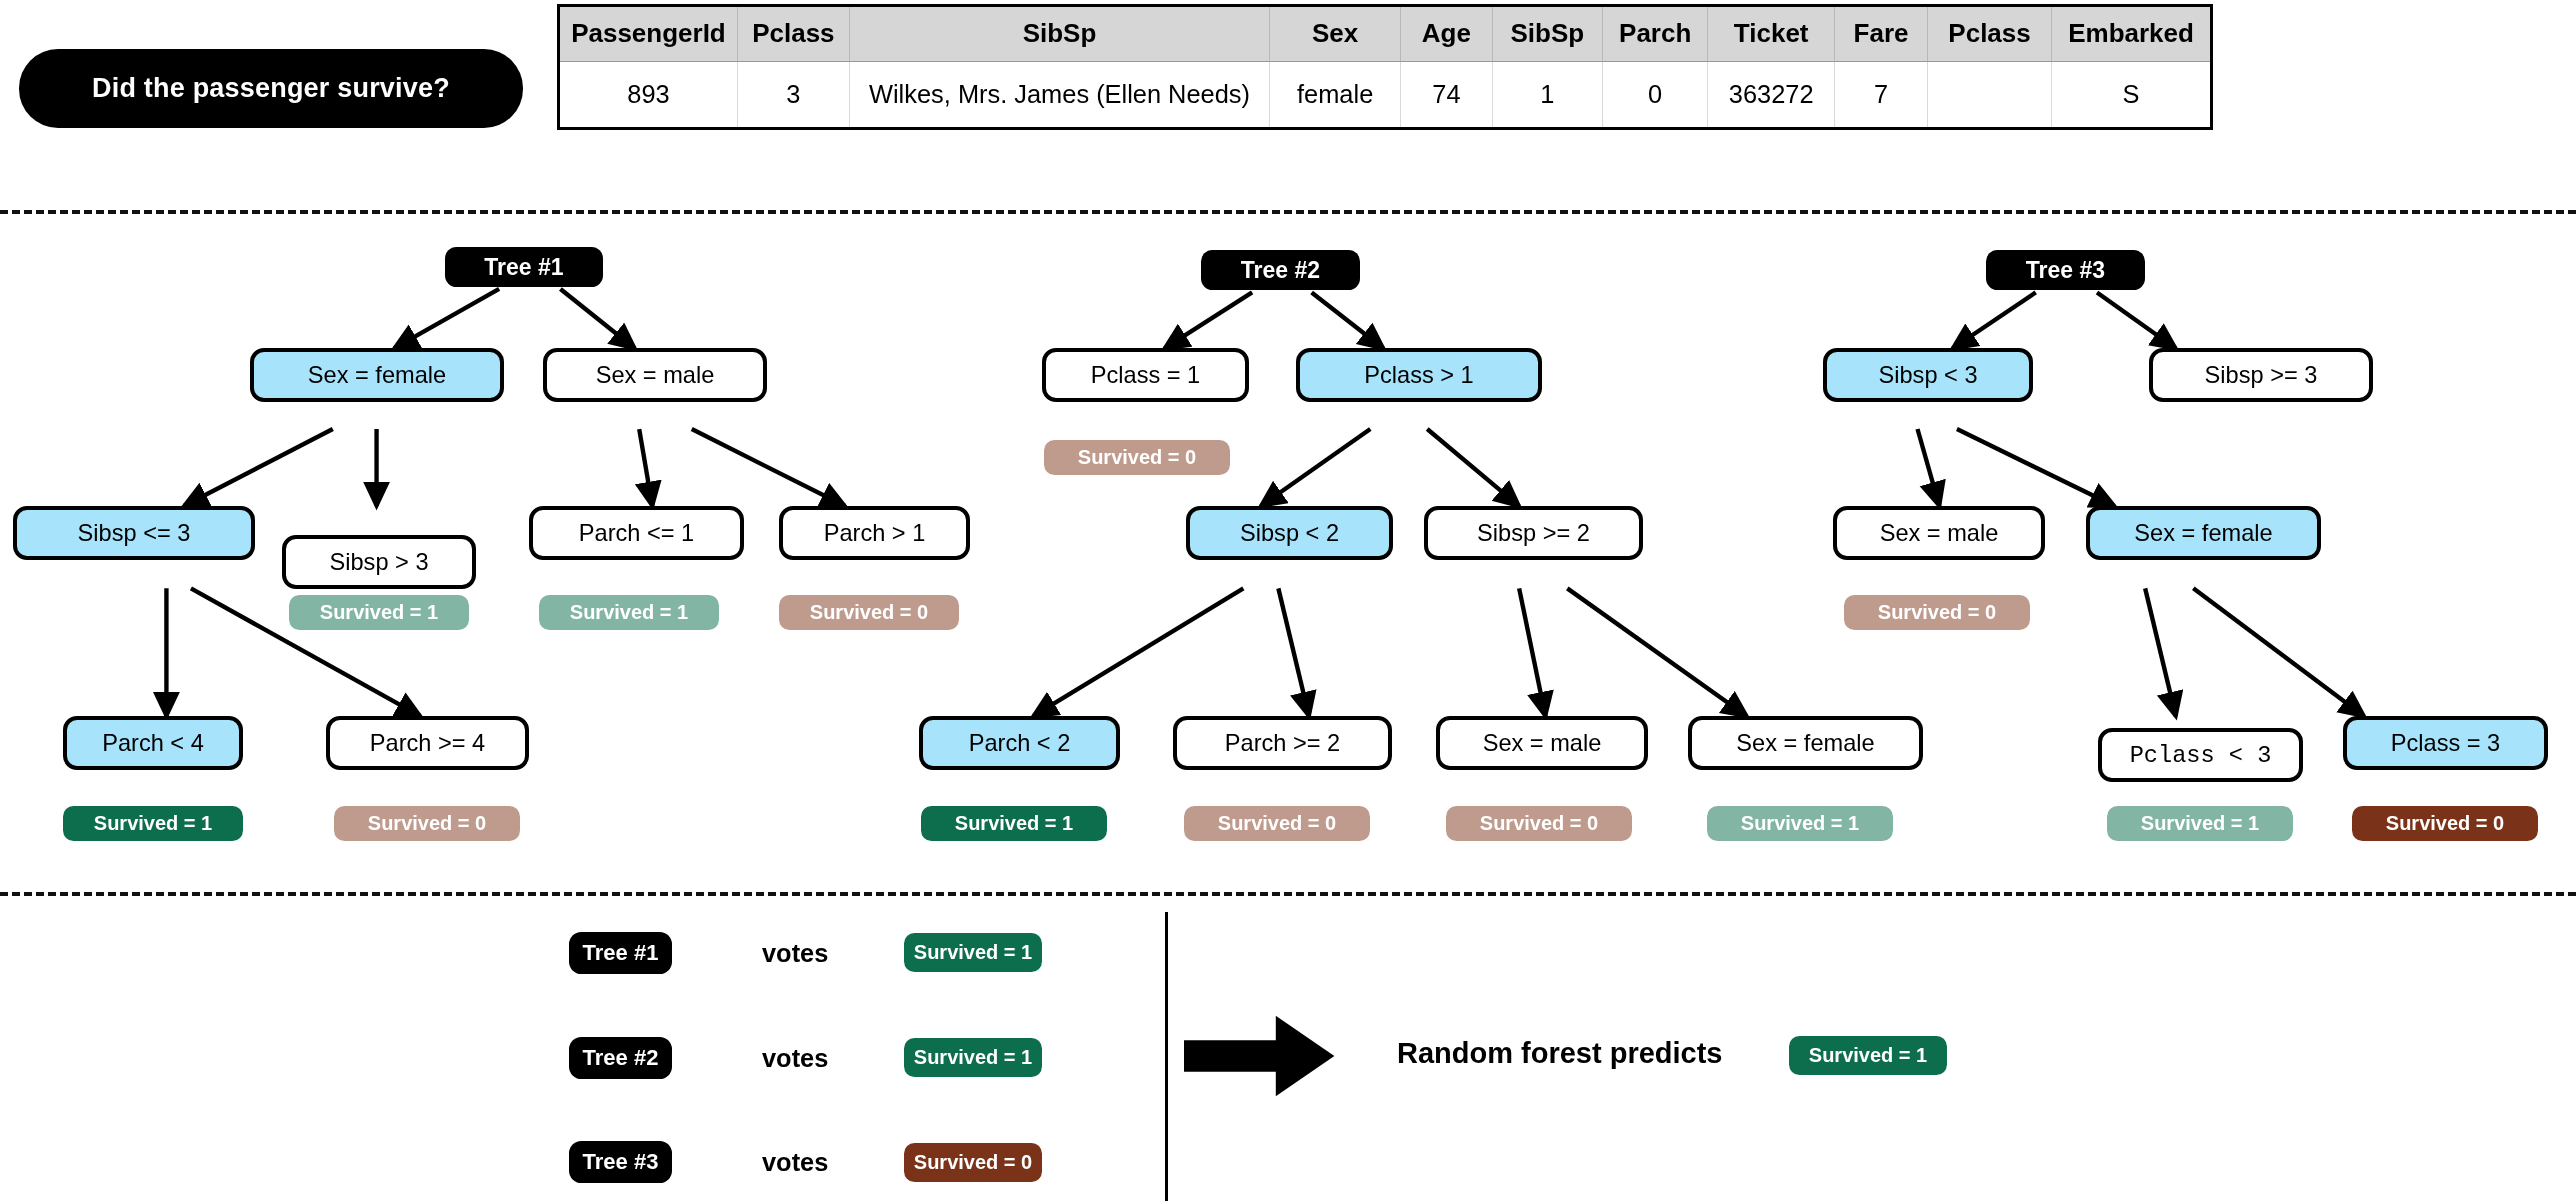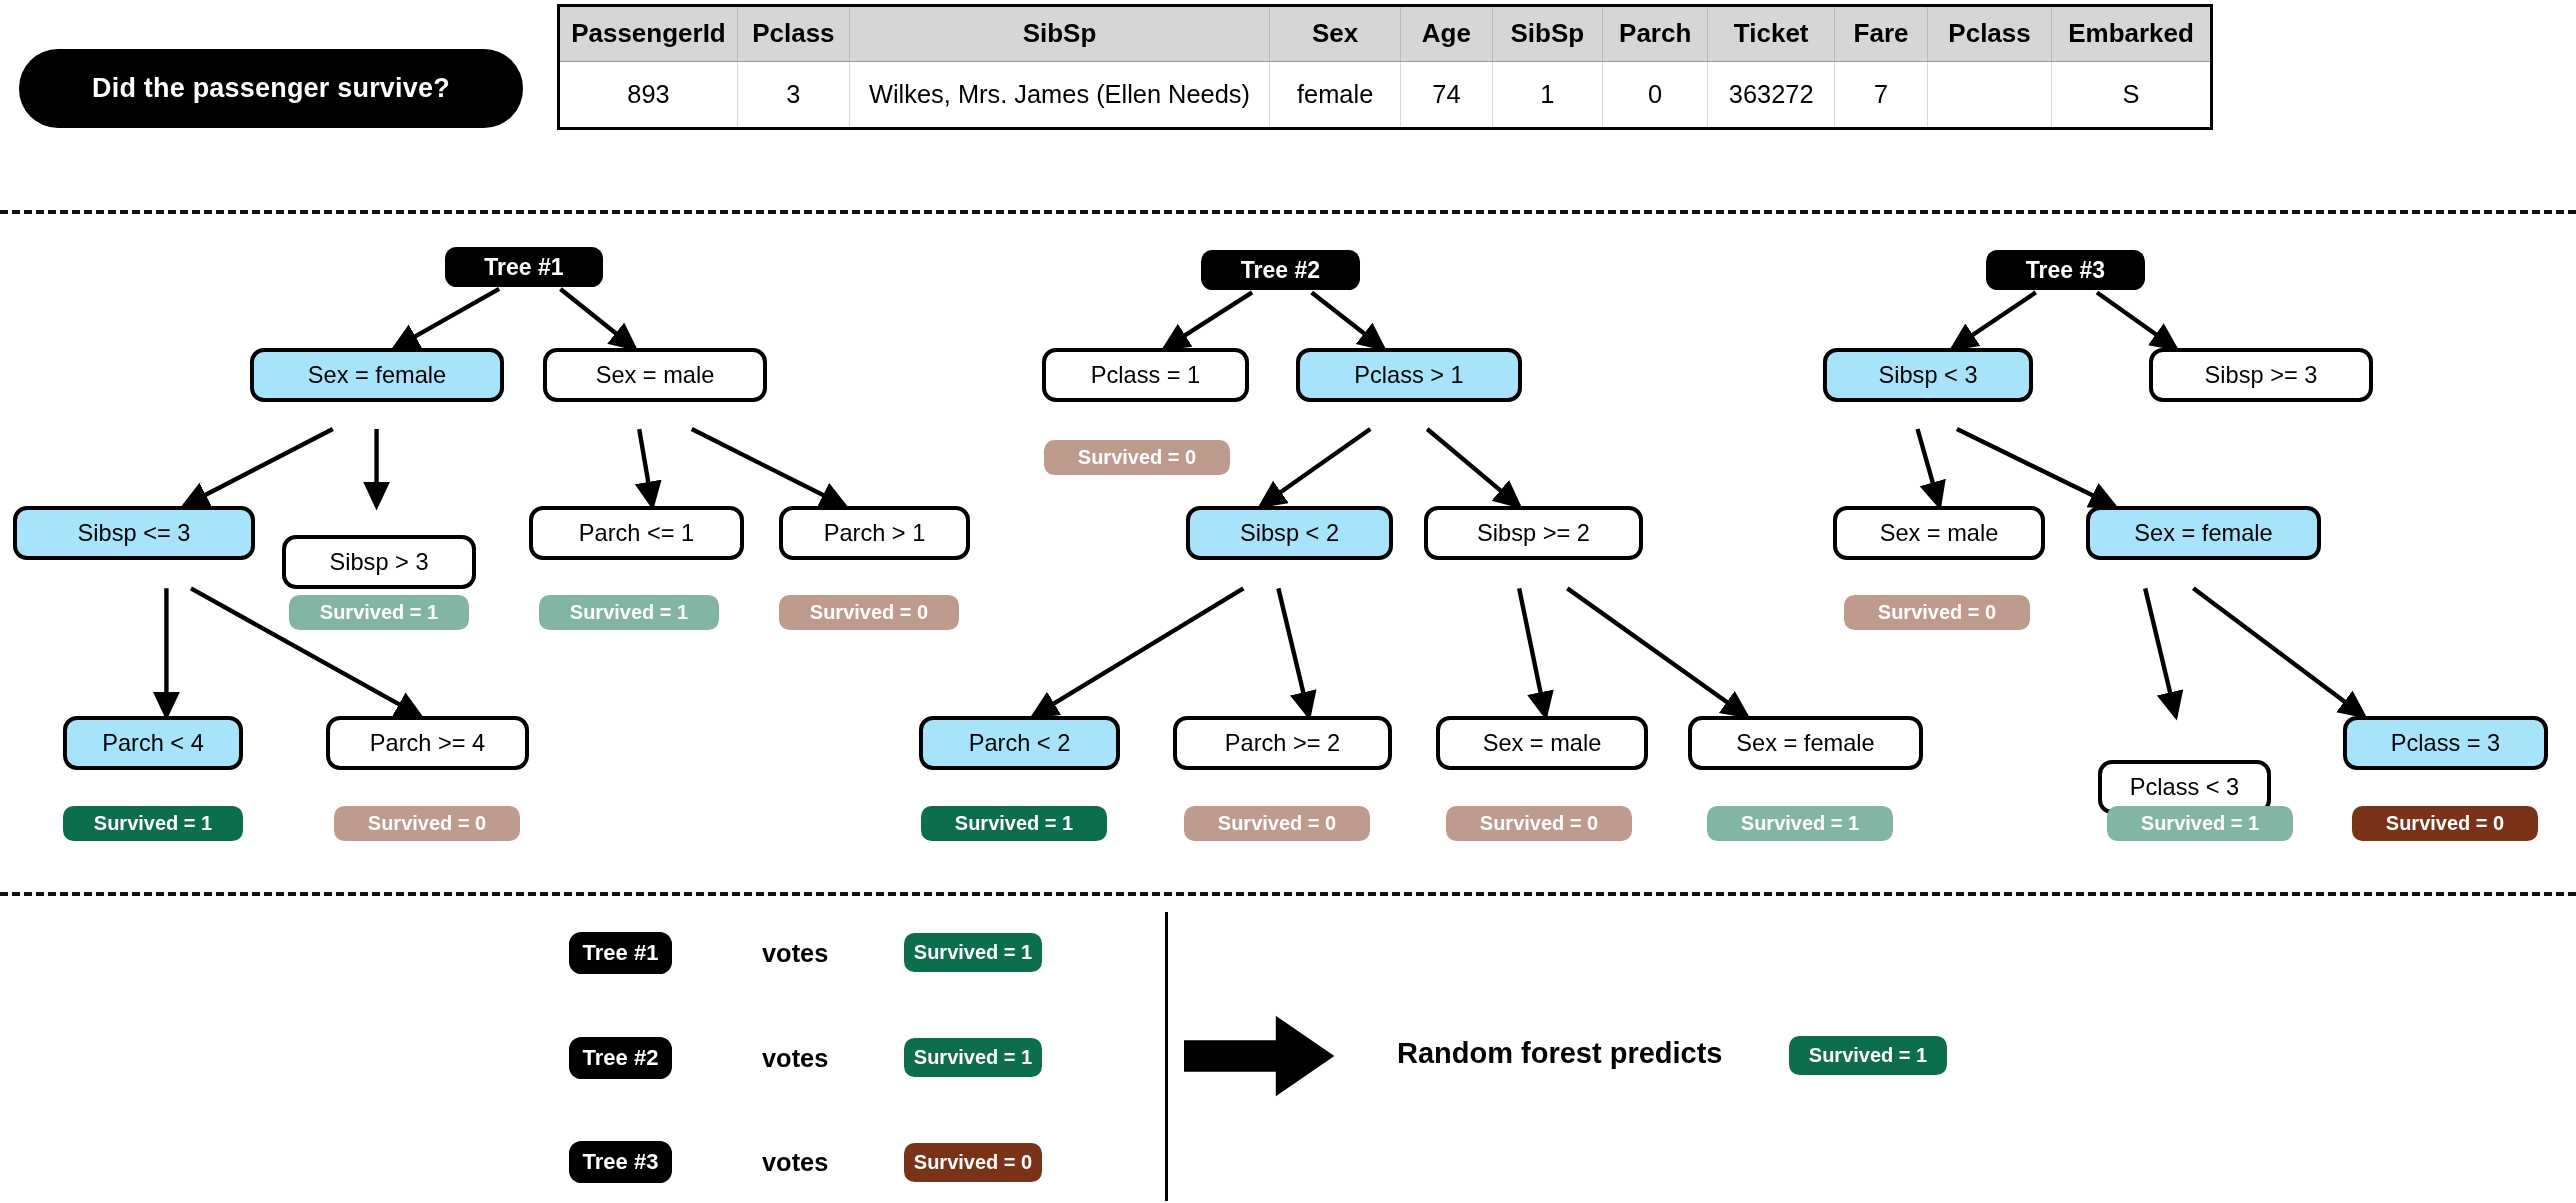--- a/index.html
+++ b/index.html
@@ -340,21 +340,21 @@
 
   <div class="node hl" style="left:63px; top:716px; width:180px;">Parch &lt; 4</div>
   <div class="node" style="left:326px; top:716px; width:203px;">Parch &gt;= 4</div>
 
   <div class="leaf-badge surv1-dark" style="left:63px; top:806px; width:180px;">Survived = 1</div>
   <div class="leaf-badge surv0" style="left:334px; top:806px; width:186px;">Survived = 0</div>
 
   <div class="tree-root" style="left:1201px; top:250px; width:159px;">Tree #2</div>
 
   <div class="node" style="left:1042px; top:348px; width:207px;">Pclass = 1</div>
-  <div class="node hl" style="left:1296px; top:348px; width:226px;">Pclass &gt; 1</div>
+  <div class="node hl" style="left:1296px; top:348px; width:246px;">Pclass &gt; 1</div>
 
   <div class="leaf-badge surv0" style="left:1044px; top:440px; width:186px;">Survived = 0</div>
 
   <div class="node hl" style="left:1186px; top:506px; width:207px;">Sibsp &lt; 2</div>
   <div class="node" style="left:1424px; top:506px; width:219px;">Sibsp &gt;= 2</div>
 
   <div class="node hl" style="left:919px; top:716px; width:201px;">Parch &lt; 2</div>
   <div class="node" style="left:1173px; top:716px; width:219px;">Parch &gt;= 2</div>
   <div class="node" style="left:1436px; top:716px; width:212px;">Sex = male</div>
   <div class="node" style="left:1688px; top:716px; width:235px;">Sex = female</div>
@@ -367,21 +367,21 @@
   <div class="tree-root" style="left:1986px; top:250px; width:159px;">Tree #3</div>
 
   <div class="node hl" style="left:1823px; top:348px; width:210px;">Sibsp &lt; 3</div>
   <div class="node" style="left:2149px; top:348px; width:224px;">Sibsp &gt;= 3</div>
 
   <div class="node" style="left:1833px; top:506px; width:212px;">Sex = male</div>
   <div class="node hl" style="left:2086px; top:506px; width:235px;">Sex = female</div>
 
   <div class="leaf-badge surv0" style="left:1844px; top:595px; width:186px;">Survived = 0</div>
 
-  <div class="node" style="left:2098px; top:760px; width:173px;">Pclass &lt; 3</div>
+  <div class="node" style="left:2098px; top:728px; width:205px;font-family:Liberation Mono, monospace;">Pclass &lt; 3</div>
   <div class="node hl" style="left:2343px; top:716px; width:205px;">Pclass = 3</div>
 
   <div class="leaf-badge surv1" style="left:2107px; top:806px; width:186px;">Survived = 1</div>
   <div class="leaf-badge surv0-dark" style="left:2352px; top:806px; width:186px;">Survived = 0</div>
 
   <div class="vote-pill" style="left:569px; top:932px;">Tree #1</div>
   <div class="vote-word" style="left:762px; top:932px;">votes</div>
   <div class="vote-badge green" style="left:904px; top:933px;">Survived = 1</div>
 
   <div class="vote-pill" style="left:569px; top:1037px;">Tree #2</div>

